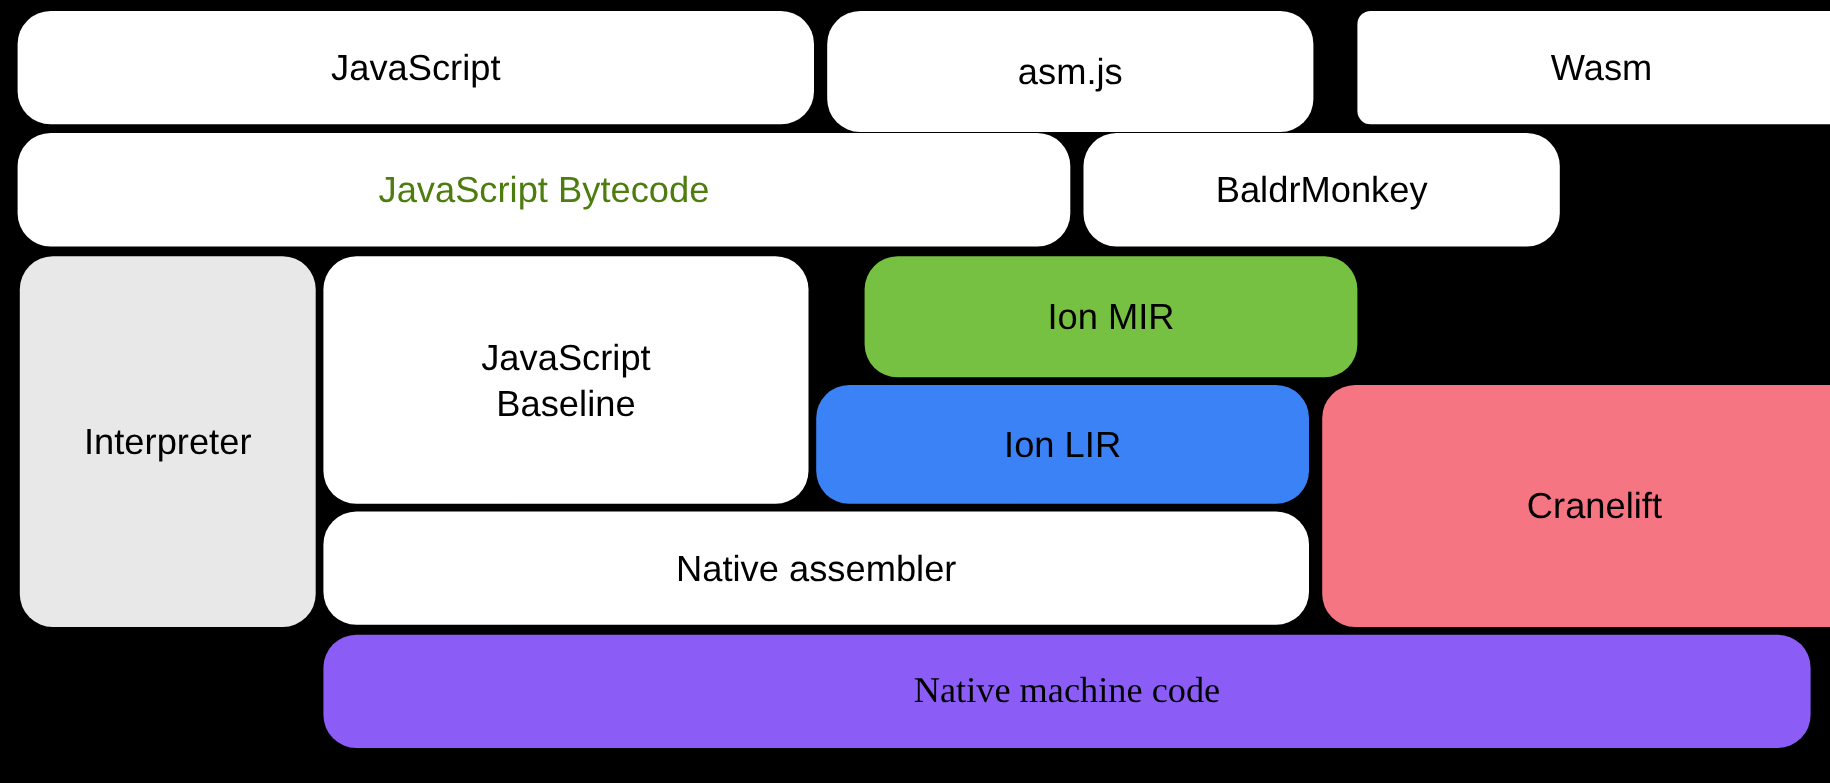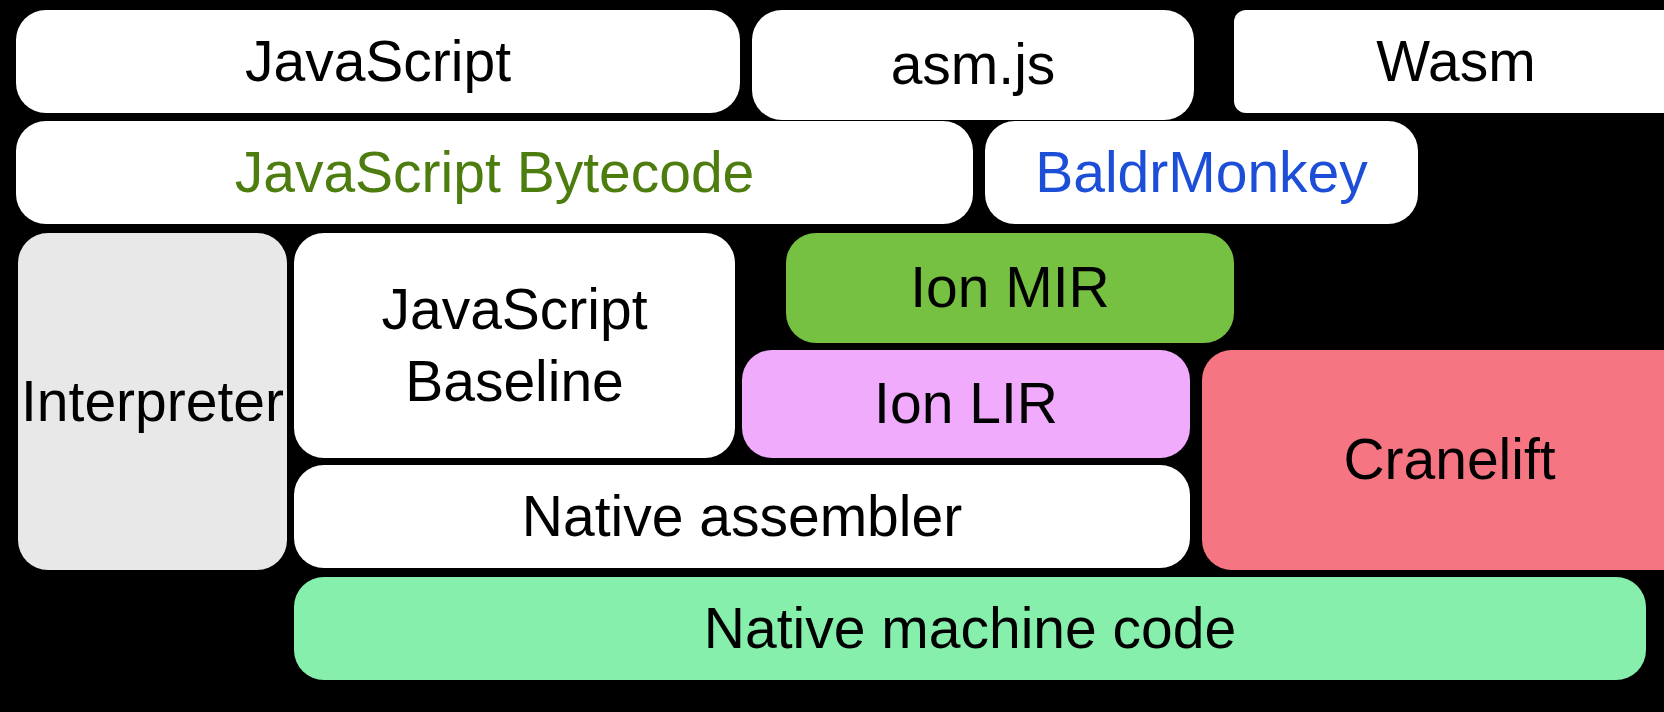--- a/index.html
+++ b/index.html
@@ -20,21 +20,21 @@
   }
   .box {
     position: absolute;
     border-radius: 30px;
     display: flex;
     align-items: center;
     justify-content: center;
     box-sizing: border-box;
   }
   .box-label {
-    font-size: 57px;
+    font-size: 33px;
     line-height: 1.25;
     color: #000;
     text-align: center;
     white-space: pre-line;
     letter-spacing: 0px;
   }
   
   .b-javascript        { left: 16px;   top: 10px;  width: 724px;  height: 103px; }
   .b-asmjs             { left: 752px;  top: 10px;  width: 442px;  height: 110px; }
   .b-wasm              { left: 1234px; top: 10px;  width: 444px;  height: 103px; border-radius: 12px; }
@@ -63,45 +63,45 @@
 
   <div class="box b-wasm" style="background-color: rgb(255, 255, 255);">
     <span class="box-label" style="color: rgb(0, 0, 0);">Wasm</span>
   </div>
 
   <div class="box b-js-bytecode" style="background-color: rgb(255, 255, 255);">
     <span class="box-label" style="color: #4d7c0f;">JavaScript Bytecode</span>
   </div>
 
   <div class="box b-baldrmonkey" style="background-color: rgb(255, 255, 255);">
-    <span class="box-label" style="color: #1d4ed8; text-align: right;">BaldrMonkey</span>
+    <span class="box-label" style="color: #000000; text-align: right;">BaldrMonkey</span>
   </div>
 
   <div class="box b-interpreter" style="background-color: rgb(232, 232, 232);">
     <span class="box-label" style="color: rgb(0, 0, 0);">Interpreter</span>
   </div>
 
   <div class="box b-js-baseline" style="background-color: rgb(255, 255, 255);">
     <span class="box-label" style="color: rgb(0, 0, 0);">JavaScript
 Baseline</span>
   </div>
 
   <div class="box b-ion-mir" style="background-color: rgb(118, 192, 66); margin-left: 44px;">
     <span class="box-label" style="color: rgb(0, 0, 0);">Ion MIR</span>
   </div>
 
-  <div class="box b-ion-lir" style="background-color: #f0abfc;">
+  <div class="box b-ion-lir" style="background-color: #3b82f6;">
     <span class="box-label" style="color: rgb(0, 0, 0);">Ion LIR</span>
   </div>
 
   <div class="box b-cranelift" style="background-color: rgb(245, 117, 131);">
     <span class="box-label" style="color: rgb(0, 0, 0);">Cranelift</span>
   </div>
 
   <div class="box b-macro-assembler" style="background-color: rgb(255, 255, 255);">
     <span class="box-label" style="color: rgb(0, 0, 0);">Native assembler</span>
   </div>
 
-  <div class="box b-native-machine" style="background-color: #86efac;">
+  <div class="box b-native-machine" style="background-color: #8b5cf6; font-family: Liberation Serif, serif;">
     <span class="box-label" style="color: rgb(0, 0, 0);">Native machine code</span>
   </div>
 
 </div>
 
 </body></html>

